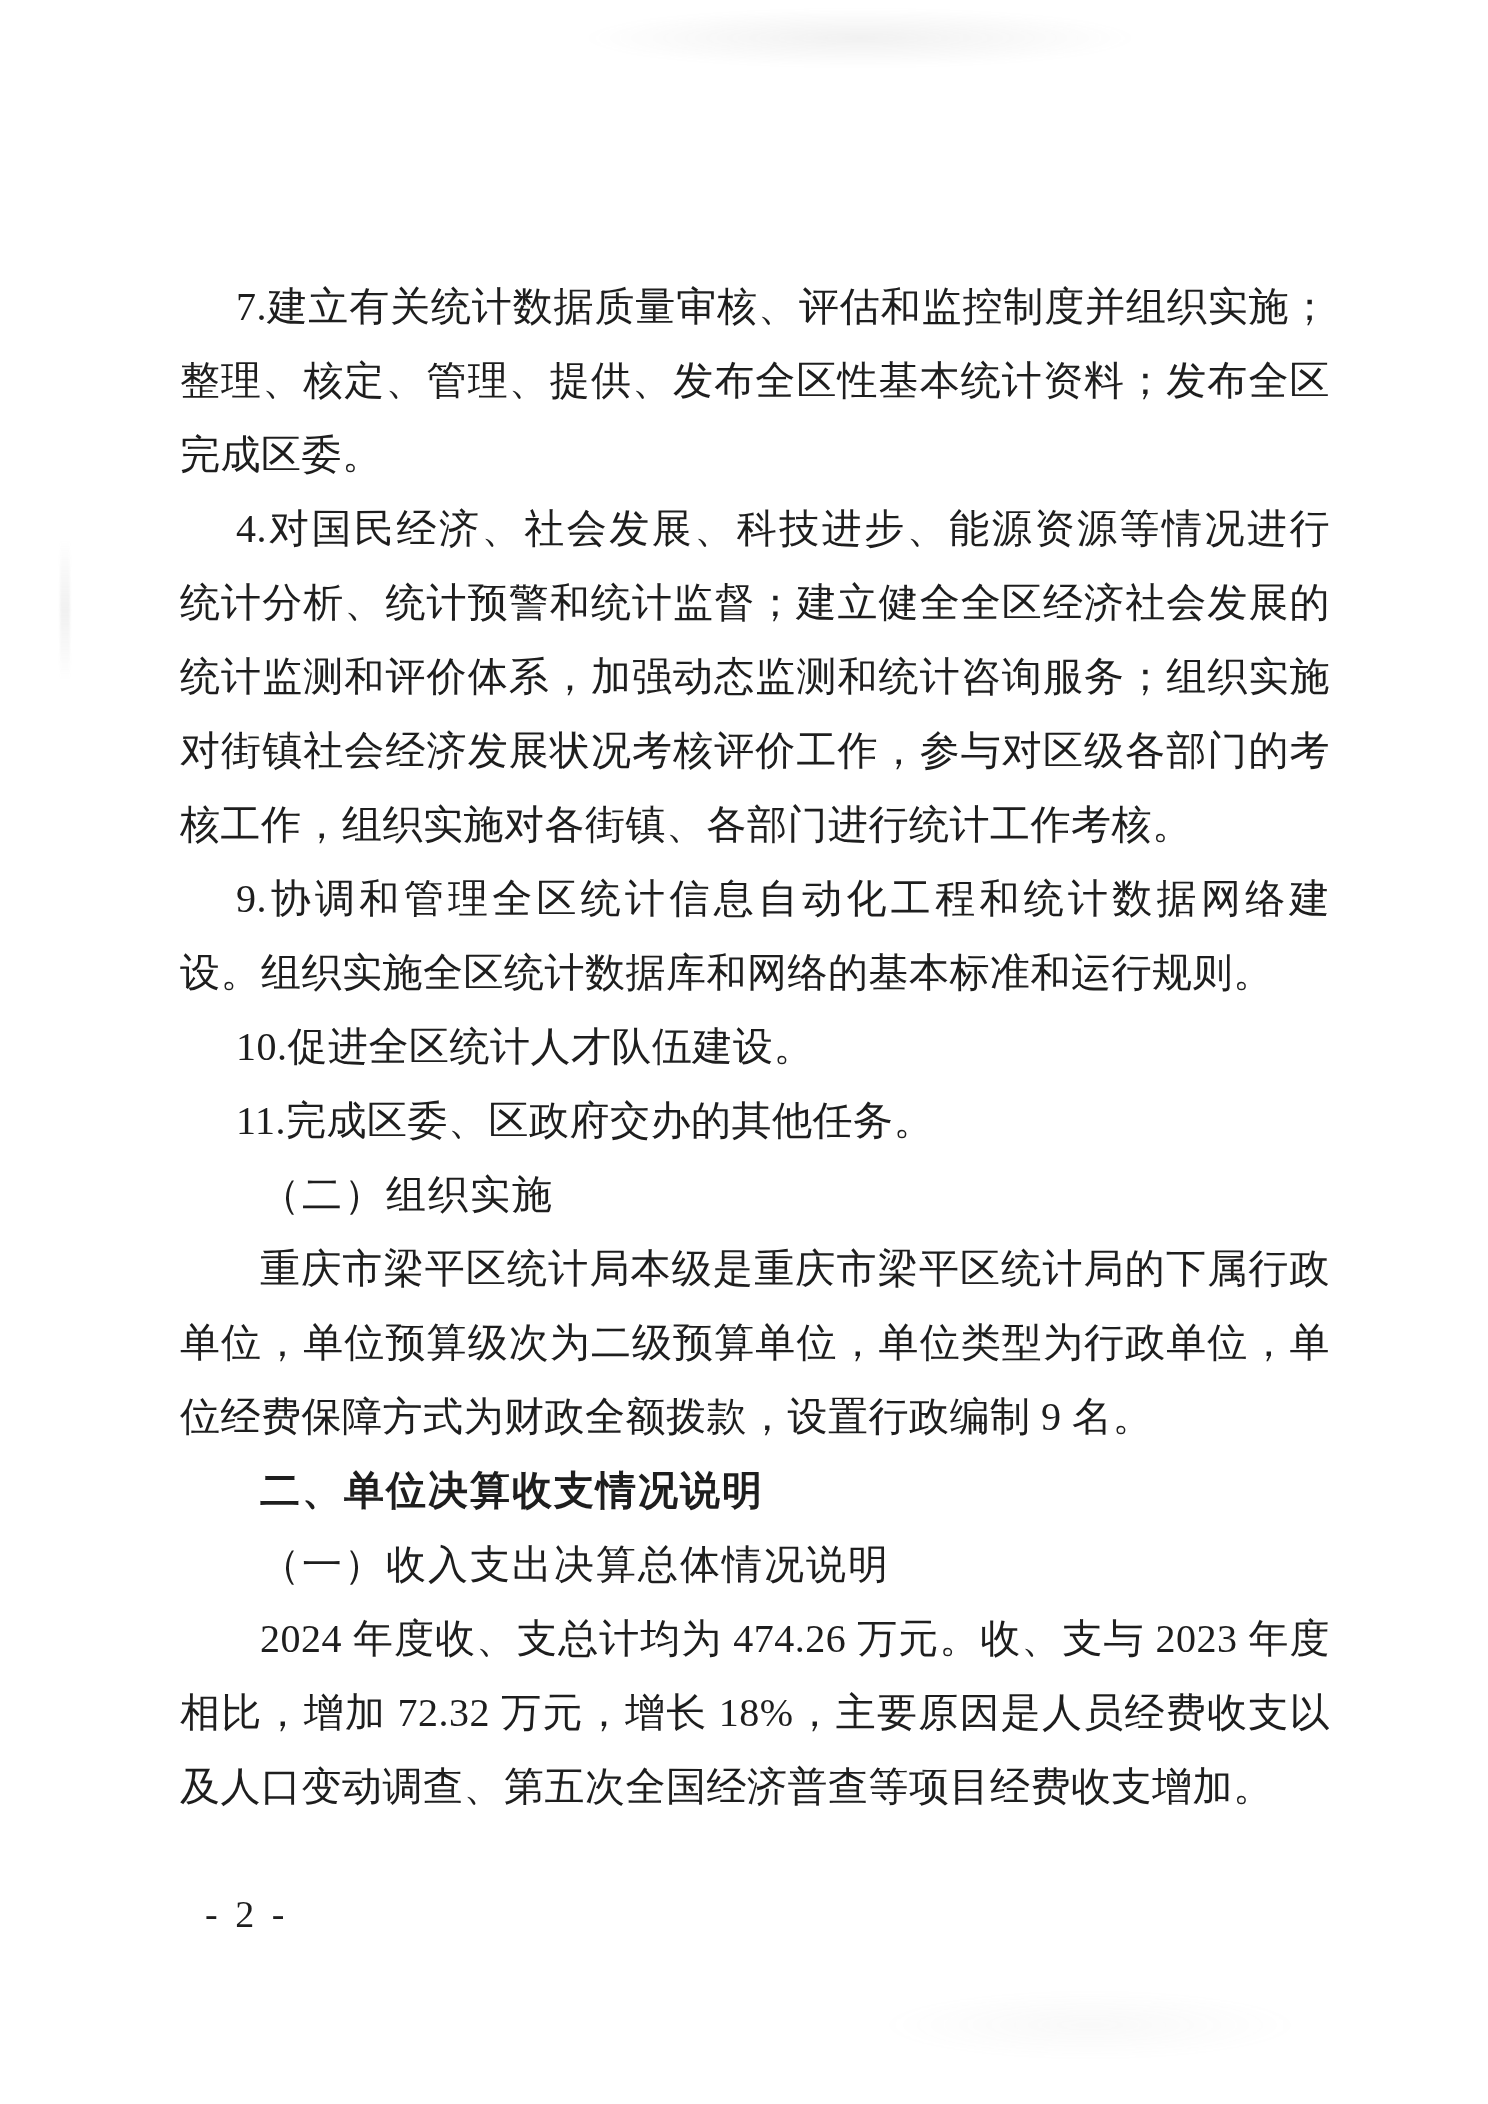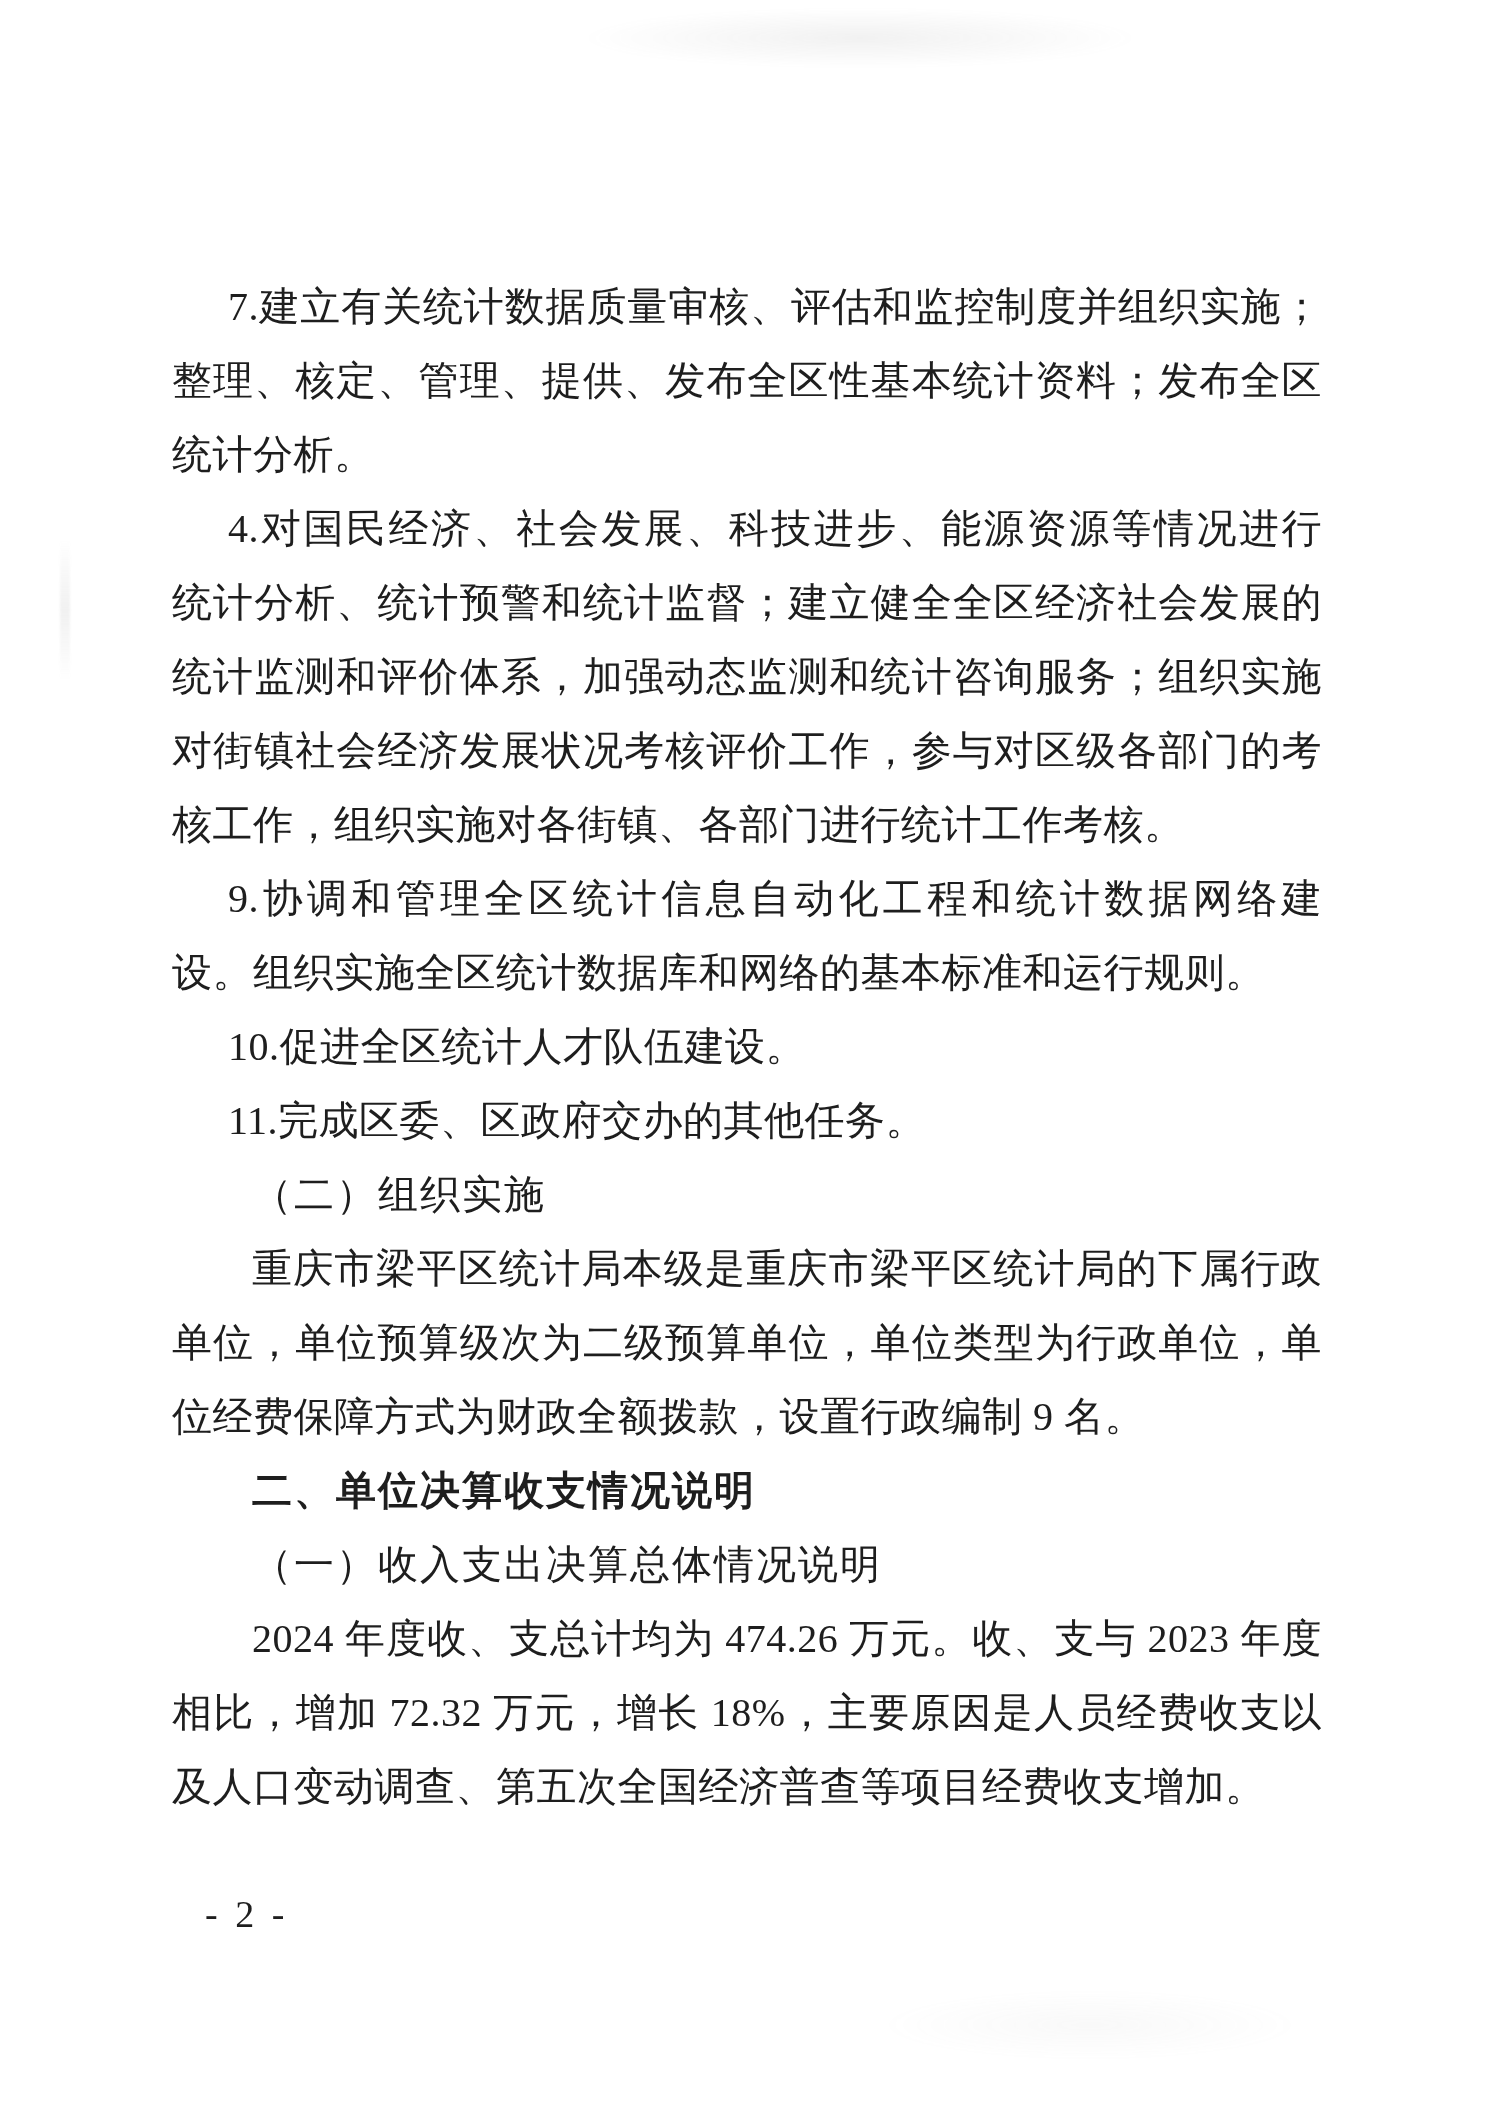--- a/index.html
+++ b/index.html
@@ -40,21 +40,21 @@
     background: linear-gradient(to bottom, rgba(140,140,140,0) , rgba(140,140,140,0.12), rgba(140,140,140,0));
     filter: blur(1px);
   }
   .a3 {
     left: 880px; top: 1990px; width: 420px; height: 70px;
     background: radial-gradient(ellipse at center, rgba(150,150,150,0.06), rgba(150,150,150,0) 70%);
     filter: blur(2px);
   }
   .text-block {
     position: absolute;
-    left: 172px;
+    left: 180px;
     top: 270px;
     width: 1150px;
   }
   .ln {
     margin: 0;
     padding: 0;
     height: 74px;
     line-height: 74px;
     font-size: 40px;
     letter-spacing: 0.5px;
@@ -91,21 +91,21 @@
 
 <div class="page">
 
   <div class="scan-artifact a1"></div>
   <div class="scan-artifact a2"></div>
   <div class="scan-artifact a3"></div>
 
   <main class="text-block">
     <p class="ln ind-num just">7.建立有关统计数据质量审核、评估和监控制度并组织实施；</p>
     <p class="ln just">整理、核定、管理、提供、发布全区性基本统计资料；发布全区</p>
-    <p class="ln">统计分析。</p>
+    <p class="ln">完成区委。</p>
 
     <p class="ln ind-num just">4.对国民经济、社会发展、科技进步、能源资源等情况进行</p>
     <p class="ln just">统计分析、统计预警和统计监督；建立健全全区经济社会发展的</p>
     <p class="ln just">统计监测和评价体系，加强动态监测和统计咨询服务；组织实施</p>
     <p class="ln just">对街镇社会经济发展状况考核评价工作，参与对区级各部门的考</p>
     <p class="ln">核工作，组织实施对各街镇、各部门进行统计工作考核。</p>
 
     <p class="ln ind-num just">9.协调和管理全区统计信息自动化工程和统计数据网络建</p>
     <p class="ln">设。组织实施全区统计数据库和网络的基本标准和运行规则。</p>
 

